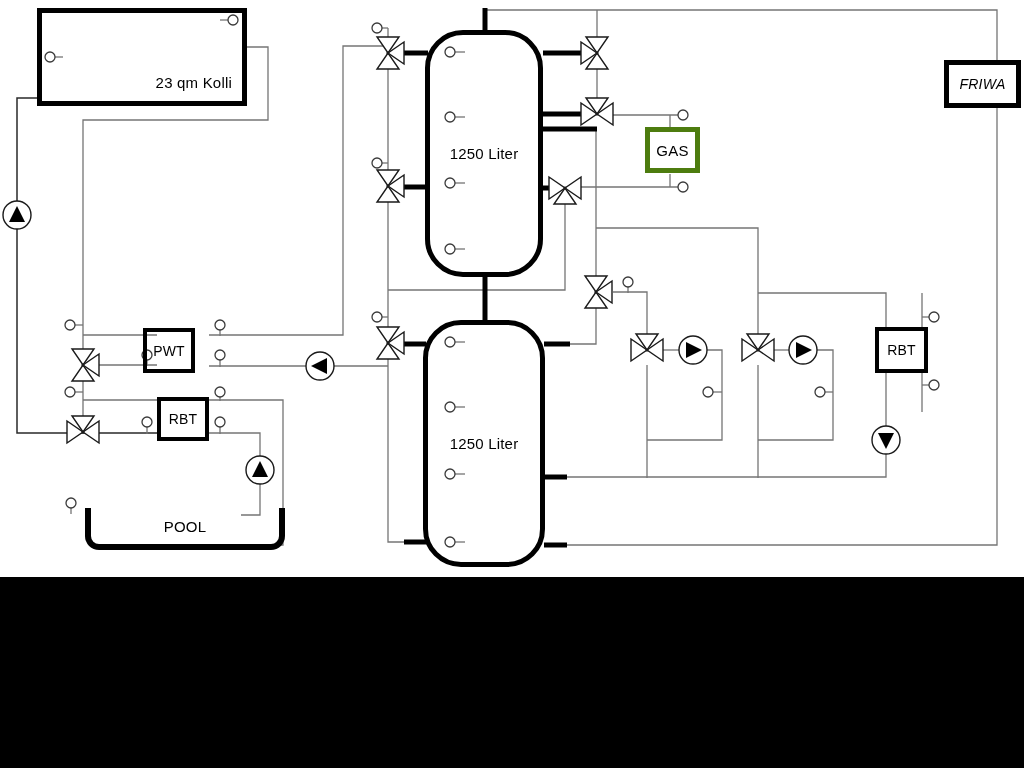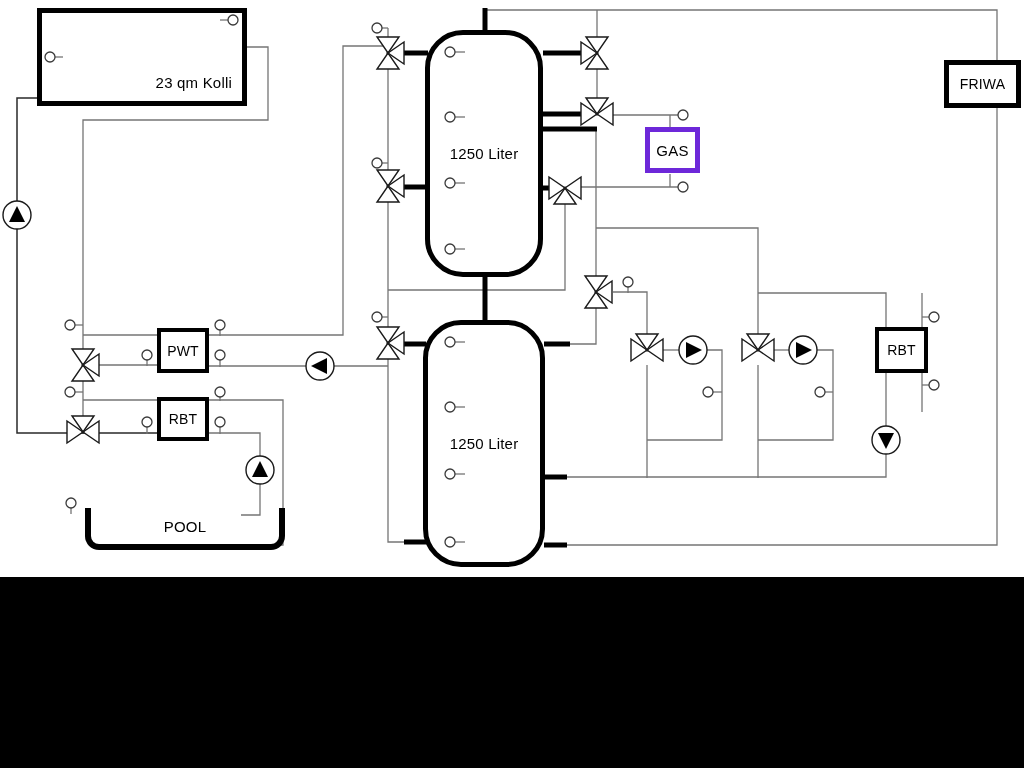--- a/index.html
+++ b/index.html
@@ -5,24 +5,24 @@
   html,body{margin:0;padding:0;background:#fff;}
   #stage{position:relative;width:1024px;height:768px;background:#fff;overflow:hidden;
          font-family:"Liberation Sans",sans-serif;color:#000;}
   #pipes{position:absolute;left:0;top:0;width:1024px;height:768px;}
   .box{position:absolute;box-sizing:border-box;display:flex;align-items:center;justify-content:center;
        background:transparent;font-size:15px;letter-spacing:.2px;}
   #collector{left:37px;top:8px;width:210px;height:98px;border:5px solid #000;}
   #collector .lbl{position:absolute;right:10px;bottom:10px;}
   #tank1{left:425px;top:30px;width:118px;height:247px;border:5px solid #000;border-radius:38px;}
   #tank2{left:423px;top:320px;width:122px;height:247px;border:5px solid #000;border-radius:38px;}
-  #pwt{left:157px;top:328px;width:52px;height:45px;border:4px solid #000;font-size:14px;}
+  #pwt{left:143px;top:328px;width:52px;height:45px;border:4px solid #000;font-size:14px;}
   #rbt-left{left:157px;top:397px;width:52px;height:44px;border:4px solid #000;font-size:14px;}
-  #gas{left:645px;top:127px;width:55px;height:46px;border:5px solid #6d28d9;}
-  #friwa{left:944px;top:60px;width:77px;height:48px;border:5px solid #000;font-size:14px;}
+  #gas{left:645px;top:127px;width:55px;height:46px;border:5px solid #4d7c0f;}
+  #friwa{left:944px;top:60px;width:77px;height:48px;border:5px solid #000;font-size:14px;font-style:italic;}
   #rbt-right{left:875px;top:327px;width:53px;height:46px;border:4px solid #000;font-size:14px;}
   #pool{left:37px;top:508px;width:200px;height:42px;border:6px solid #000;border-top:none;
         border-radius:0 0 14px 14px;margin-left:48px;}
   #black-band{position:absolute;left:0;top:577px;width:1024px;height:191px;background:#000;}
 </style>
 </head>
 <body>
 
 <div id="stage">
 

